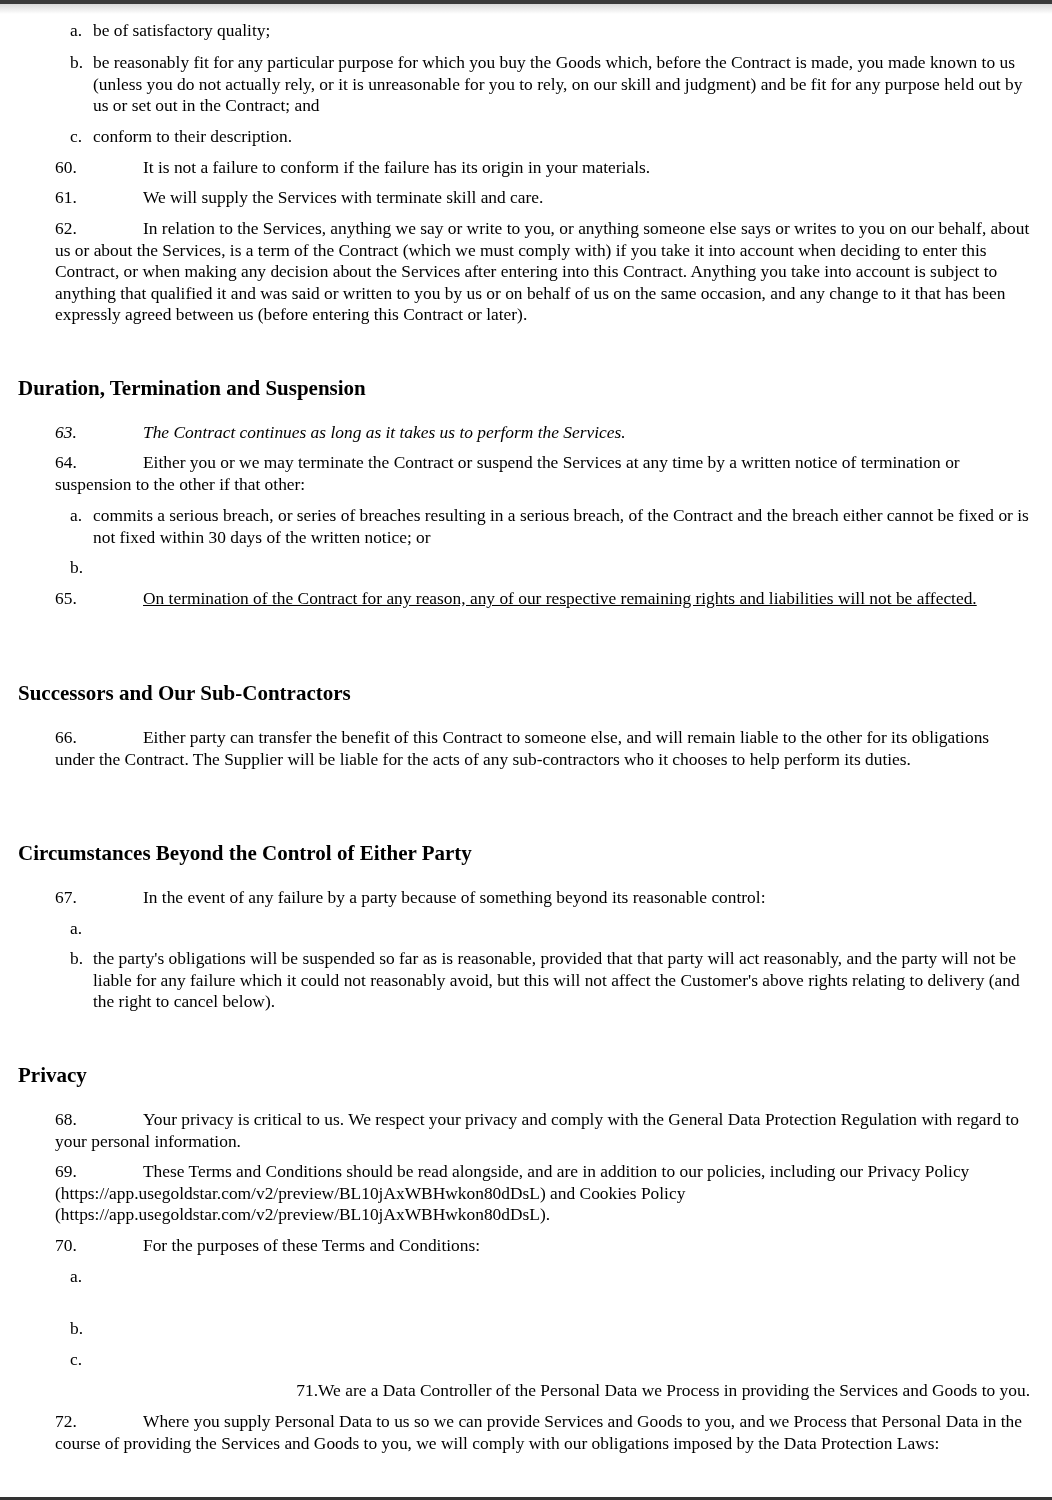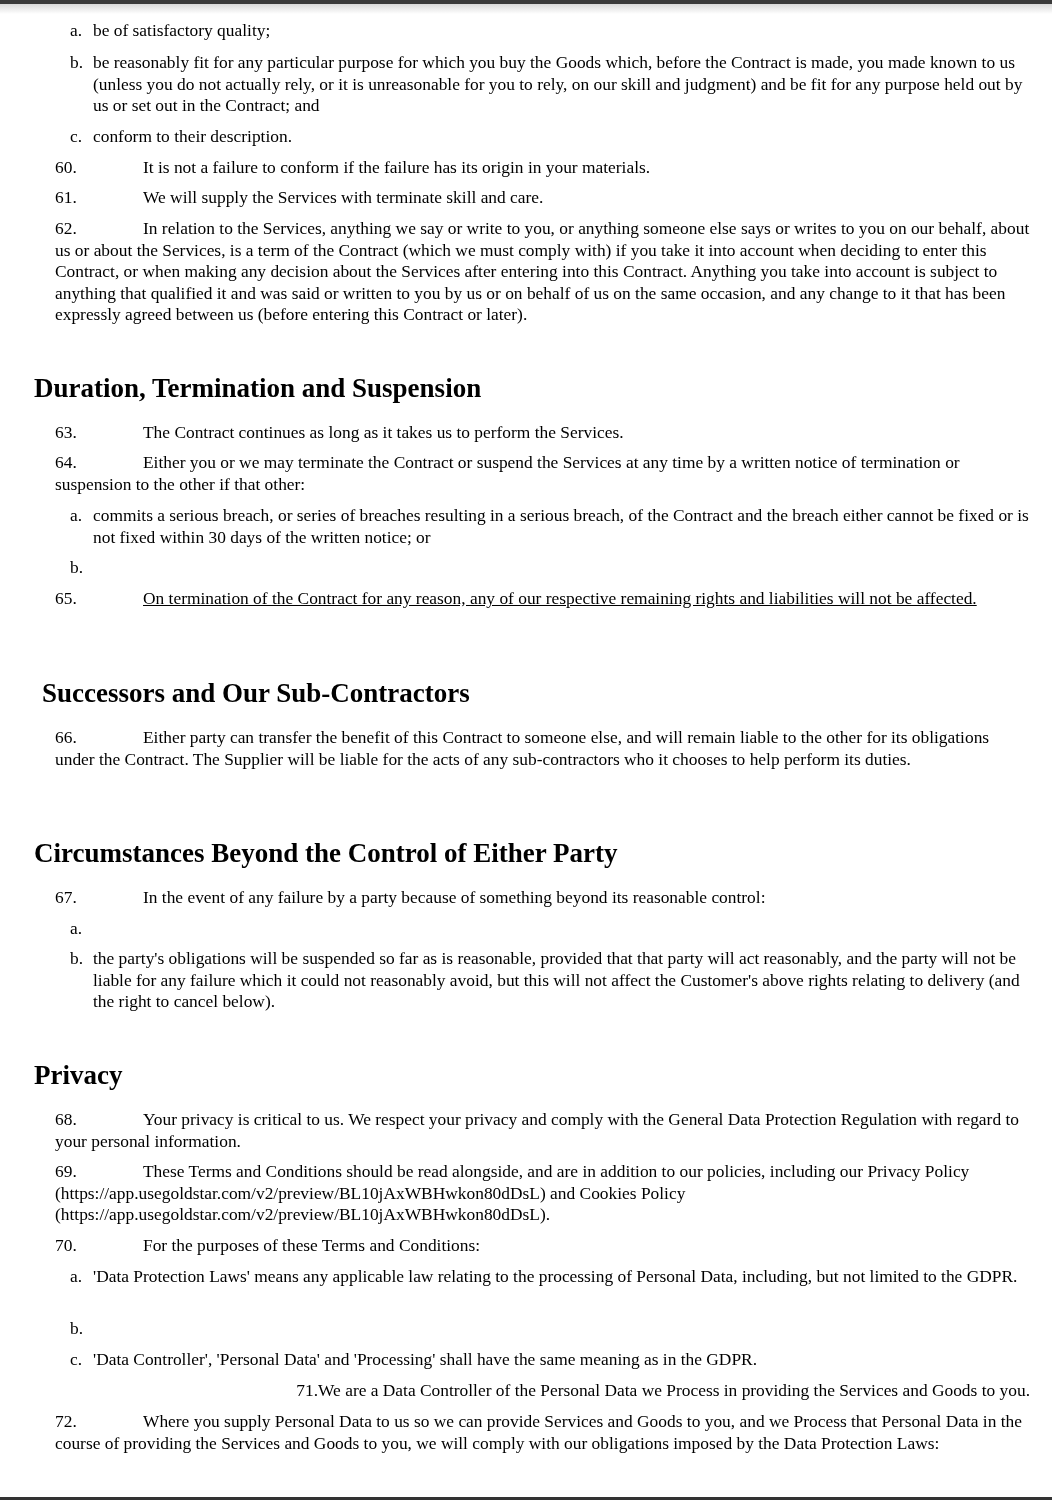--- a/index.html
+++ b/index.html
@@ -60,22 +60,22 @@
       padding-left: 23px;
       box-sizing: border-box;
     }
     .sub .letter {
       position: absolute;
       left: 0;
       top: 0;
     }
     .heading {
       position: absolute;
-      left: 34px;
-      font-size: 27px;
+      left: 18px;
+      font-size: 21px;
       font-weight: bold;
       line-height: 26px;
     }
   </style>
 </head>
 <body>
 
 <div class="top-bar"></div>
 <div class="top-shadow"></div>
 
@@ -99,38 +99,38 @@
   </div>
   <div class="block para" style="top:187px;">
     <span class="num">61.</span><span>We will supply the Services with terminate skill and care.</span>
   </div>
   <div class="block para" style="top:218px;">
     <span class="num">62.</span><span>In relation to the Services, anything we say or write to you, or anything someone else says or writes to you on our behalf, about us or about the Services, is a term of the Contract (which we must comply with) if you take it into account when deciding to enter this Contract, or when making any decision about the Services after entering into this Contract. Anything you take into account is subject to anything that qualified it and was said or written to you by us or on behalf of us on the same occasion, and any change to it that has been expressly agreed between us (before entering this Contract or later).</span>
   </div>
 
   <div class="heading" style="top:375px;">Duration, Termination and Suspension</div>
 
-  <div class="block para" style="top:422px;">
+  <div class="block para" style="top:422px;font-style:italic;">
     <span class="num">63.</span><span>The Contract continues as long as it takes us to perform the Services.</span>
   </div>
   <div class="block para" style="top:452px;">
     <span class="num">64.</span><span>Either you or we may terminate the Contract or suspend the Services at any time by a written notice of termination or suspension to the other if that other:</span>
   </div>
   <div class="block sub" style="top:505px;">
     <span class="letter">a.</span>
     <span>commits a serious breach, or series of breaches resulting in a serious breach, of the Contract and the breach either cannot be fixed or is not fixed within 30 days of the written notice; or</span>
   </div>
   <div class="block sub" style="top:557px;">
     <span class="letter">b.</span>
   </div>
   <div class="block para" style="top:588px;text-decoration:underline;">
     <span class="num">65.</span><span>On termination of the Contract for any reason, any of our respective remaining rights and liabilities will not be affected.</span>
   </div>
 
-  <div class="heading" style="top:680px;margin-left:8px;">Successors and Our Sub-Contractors</div>
+  <div class="heading" style="top:680px;">Successors and Our Sub-Contractors</div>
 
   <div class="block para" style="top:727px;">
     <span class="num">66.</span><span>Either party can transfer the benefit of this Contract to someone else, and will remain liable to the other for its obligations under the Contract. The Supplier will be liable for the acts of any sub-contractors who it chooses to help perform its duties.</span>
   </div>
 
   <div class="heading" style="top:840px;">Circumstances Beyond the Control of Either Party</div>
 
   <div class="block para" style="top:887px;">
     <span class="num">67.</span><span>In the event of any failure by a party because of something beyond its reasonable control:</span>
   </div>
@@ -148,28 +148,26 @@
     <span class="num">68.</span><span>Your privacy is critical to us. We respect your privacy and comply with the General Data Protection Regulation with regard to your personal information.</span>
   </div>
   <div class="block para" style="top:1161px;">
     <span class="num">69.</span><span>These Terms and Conditions should be read alongside, and are in addition to our policies, including our Privacy Policy (https://app.usegoldstar.com/v2/preview/BL10jAxWBHwkon80dDsL) and Cookies Policy (https://app.usegoldstar.com/v2/preview/BL10jAxWBHwkon80dDsL).</span>
   </div>
   <div class="block para" style="top:1235px;">
     <span class="num">70.</span><span>For the purposes of these Terms and Conditions:</span>
   </div>
   <div class="block sub" style="top:1266px;">
     <span class="letter">a.</span>
-    <span>'Data Protection Laws' means any applicable law relating to the processing of Personal Data, including, but not limited to the GDPR.</span>
   </div>
   <div class="block sub" style="top:1318px;">
     <span class="letter">b.</span>
   </div>
   <div class="block sub" style="top:1349px;">
     <span class="letter">c.</span>
-    <span>'Data Controller', 'Personal Data' and 'Processing' shall have the same meaning as in the GDPR.</span>
   </div>
   <div class="block para" style="top:1380px;text-align:right;">
     <span class="num">71.</span><span>We are a Data Controller of the Personal Data we Process in providing the Services and Goods to you.</span>
   </div>
   <div class="block para" style="top:1411px;">
     <span class="num">72.</span><span>Where you supply Personal Data to us so we can provide Services and Goods to you, and we Process that Personal Data in the course of providing the Services and Goods to you, we will comply with our obligations imposed by the Data Protection Laws:</span>
   </div>
 
 </div>
 

